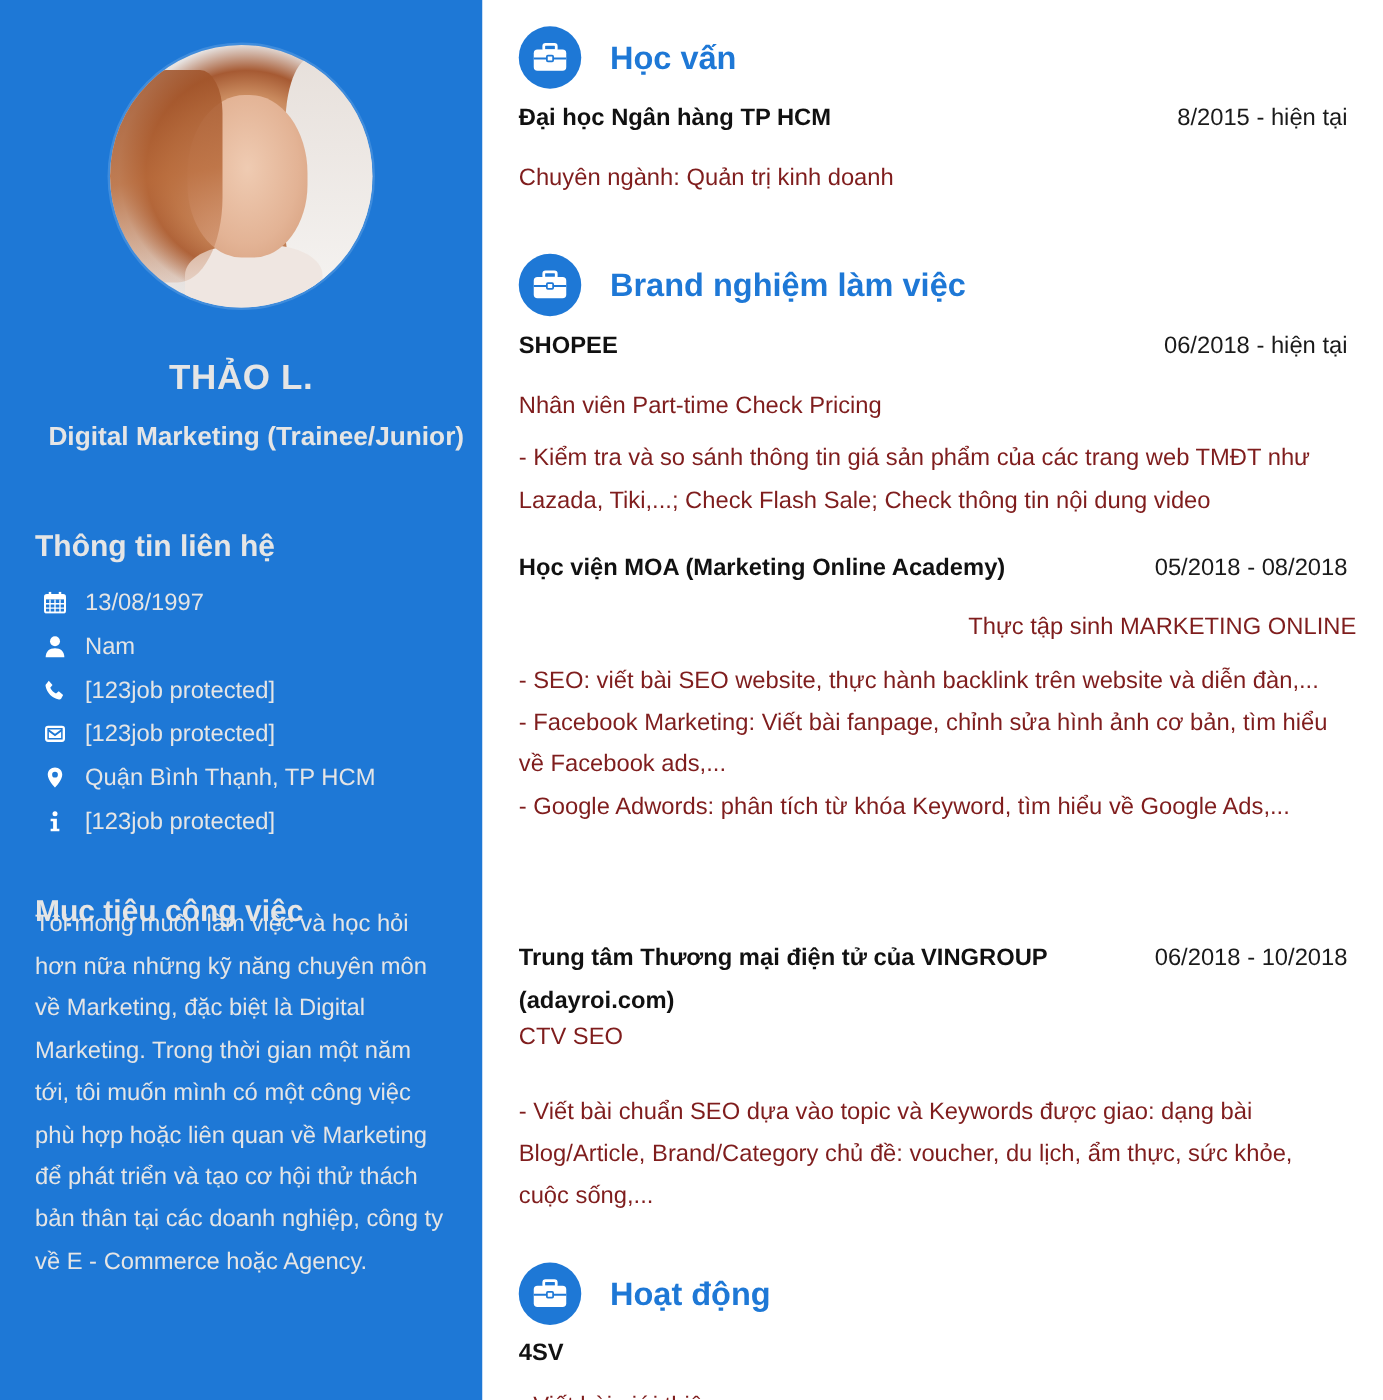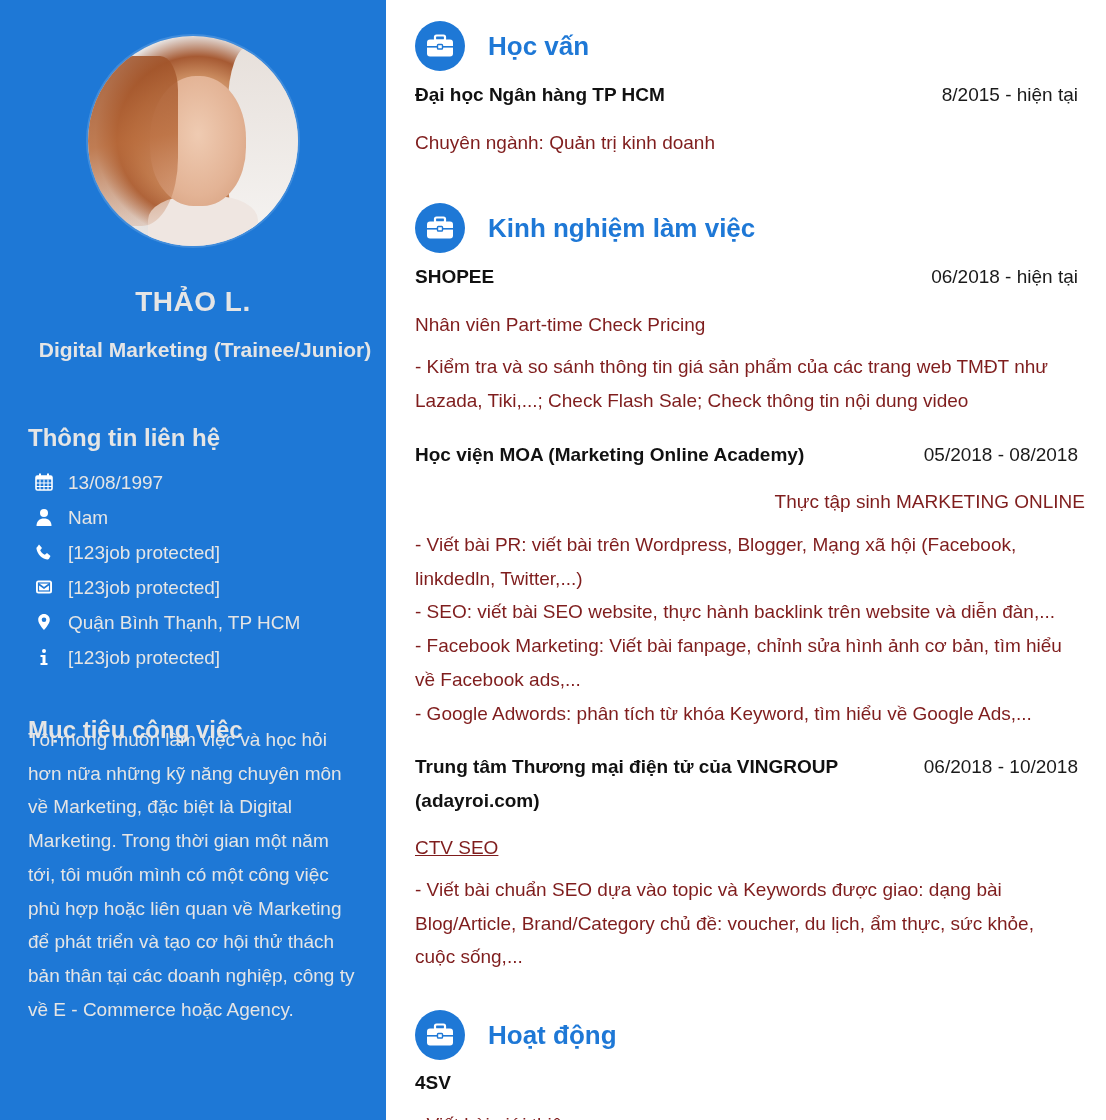--- a/index.html
+++ b/index.html
@@ -190,47 +190,46 @@
 
   <div class="sec-head" style="top:203px;">
     <div class="sec-icon">
       <svg viewBox="0 0 28 24">
           <rect x="9" y="1.5" width="10" height="5" rx="1.5" fill="none" stroke="#fff" stroke-width="2.2"></rect>
           <rect x="1" y="5.5" width="26" height="17" rx="3" fill="#fff"></rect>
           <rect x="1" y="12" width="26" height="1.6" fill="#1e78d6"></rect>
           <rect x="11.5" y="10.5" width="5" height="4.5" rx="0.8" fill="#fff" stroke="#1e78d6" stroke-width="1.4"></rect>
         </svg>
     </div>
-    <h2 class="sec-title">Kinh nghiệm làm việc</h2>
+    <h2 class="sec-title">Brand nghiệm làm việc</h2>
   </div>
 
   <div class="entry-row" style="top:260px;">
     <span class="entry-org">SHOPEE</span>
     <span class="entry-date">06/2018 - hiện tại</span>
   </div>
   <p class="txt" style="top:308px;">Nhân viên Part-time Check Pricing</p>
   <p class="txt" style="top:350px; width:660px;">- Kiểm tra và so sánh thông tin giá sản phẩm của các trang web TMĐT như Lazada, Tiki,...; Check Flash Sale; Check thông tin nội dung video</p>
 
   <div class="entry-row" style="top:438px;">
     <span class="entry-org">Học viện MOA (Marketing Online Academy)</span>
     <span class="entry-date">05/2018 - 08/2018</span>
   </div>
   <p class="txt" style="top:485px;text-align:right;">Thực tập sinh MARKETING ONLINE</p>
   <div class="txt" style="top:528px; width:665px;">
-    <p>- Viết bài PR: viết bài trên Wordpress, Blogger, Mạng xã hội (Facebook, linkdedln, Twitter,...)</p>
     <p>- SEO: viết bài SEO website, thực hành backlink trên website và diễn đàn,...</p>
     <p>- Facebook Marketing: Viết bài fanpage, chỉnh sửa hình ảnh cơ bản, tìm hiểu về Facebook ads,...</p>
     <p>- Google Adwords: phân tích từ khóa Keyword, tìm hiểu về Google Ads,...</p>
   </div>
 
   <div class="entry-row" style="top:750px;">
     <span class="entry-org" style="width:470px;">Trung tâm Thương mại điện tử của VINGROUP (adayroi.com)</span>
     <span class="entry-date">06/2018 - 10/2018</span>
   </div>
-  <p class="txt" style="top:831px;text-decoration:underline;">CTV SEO</p>
+  <p class="txt" style="top:813px;">CTV SEO</p>
   <p class="txt" style="top:873px; width:655px;">- Viết bài chuẩn SEO dựa vào topic và Keywords được giao: dạng bài Blog/Article, Brand/Category chủ đề: voucher, du lịch, ẩm thực, sức khỏe, cuộc sống,...</p>
 
   <div class="sec-head" style="top:1010px;">
     <div class="sec-icon">
       <svg viewBox="0 0 28 24">
           <rect x="9" y="1.5" width="10" height="5" rx="1.5" fill="none" stroke="#fff" stroke-width="2.2"></rect>
           <rect x="1" y="5.5" width="26" height="17" rx="3" fill="#fff"></rect>
           <rect x="1" y="12" width="26" height="1.6" fill="#1e78d6"></rect>
           <rect x="11.5" y="10.5" width="5" height="4.5" rx="0.8" fill="#fff" stroke="#1e78d6" stroke-width="1.4"></rect>
         </svg>

